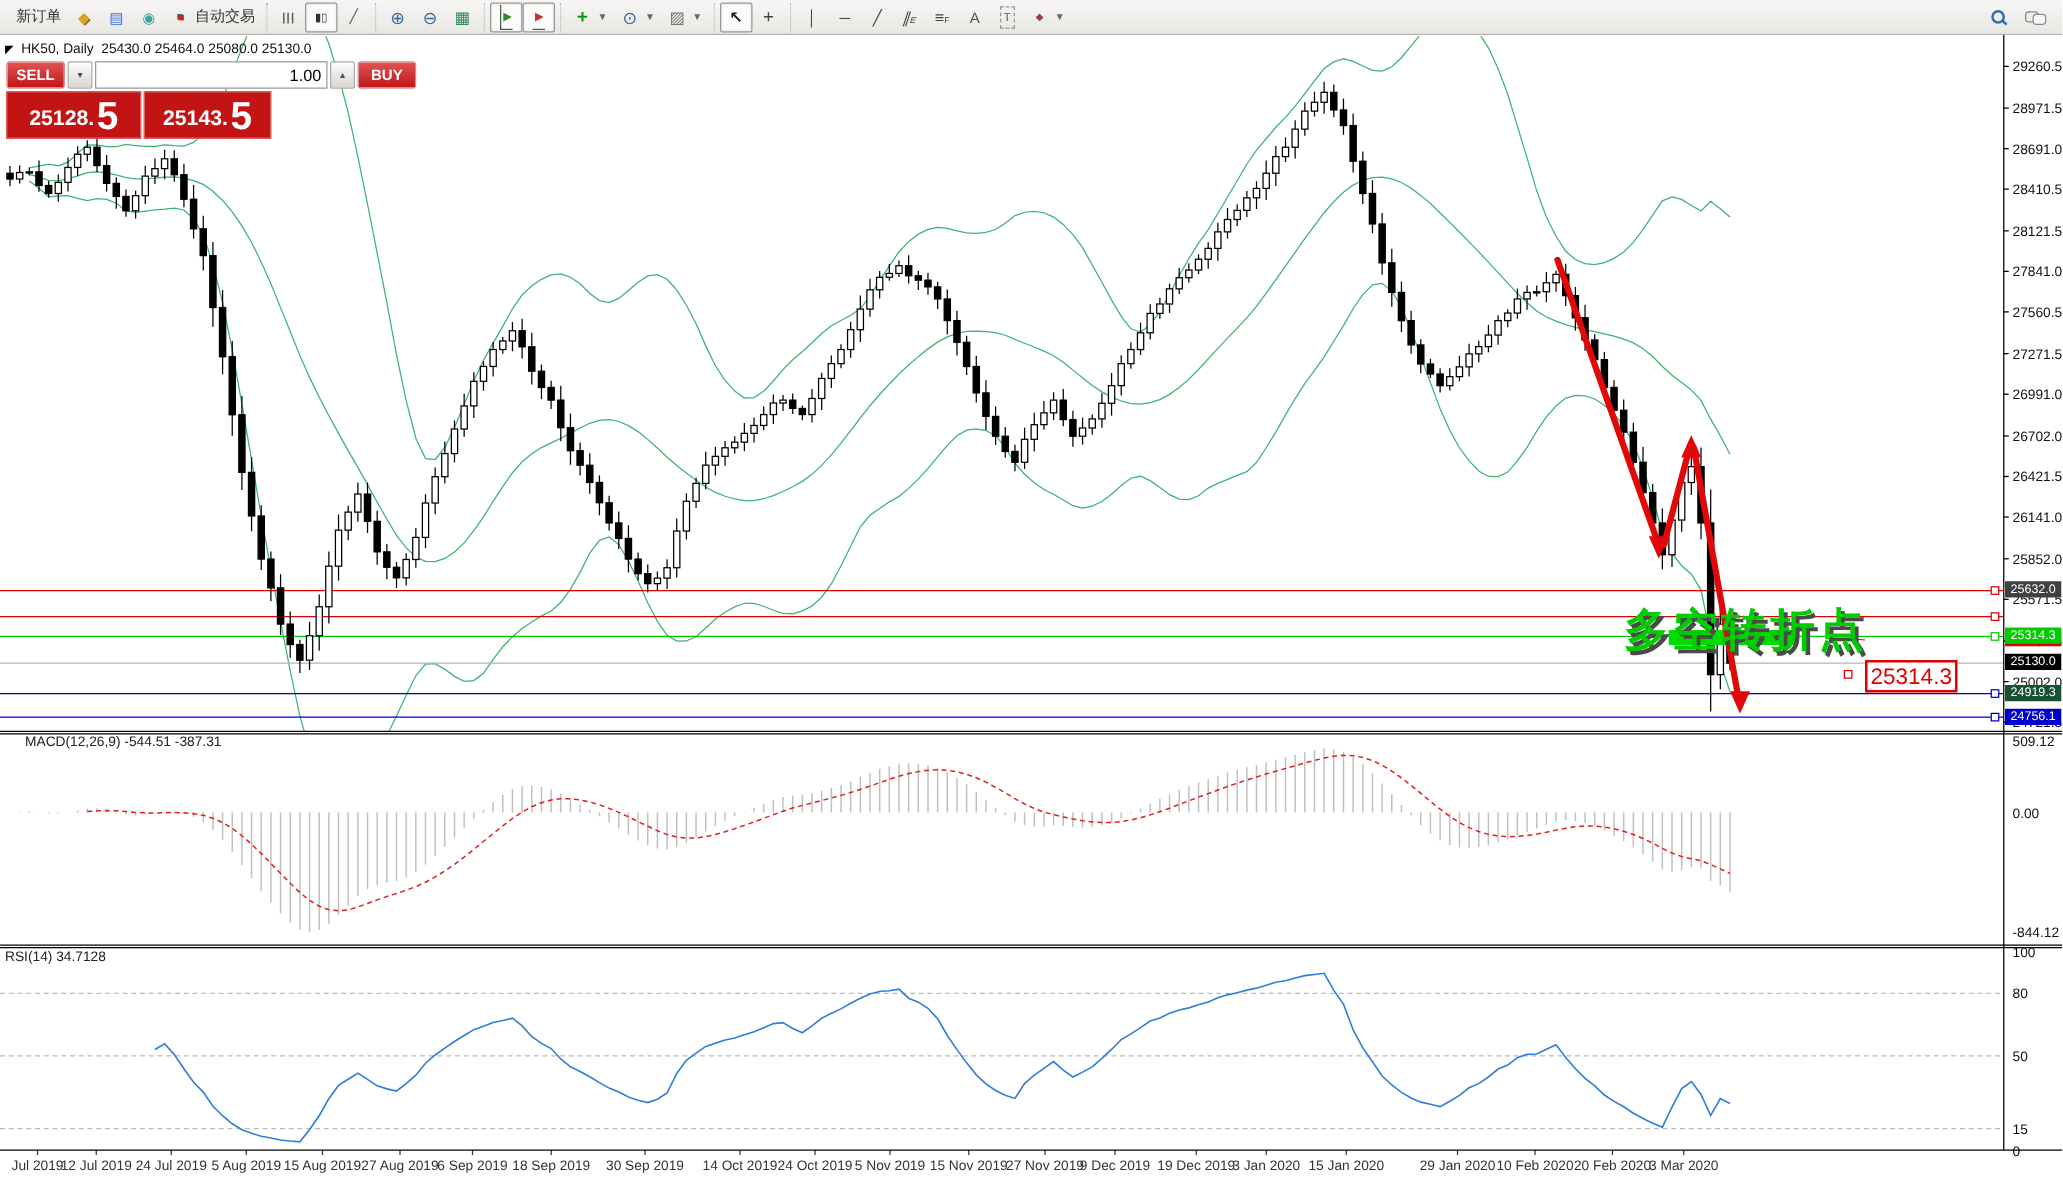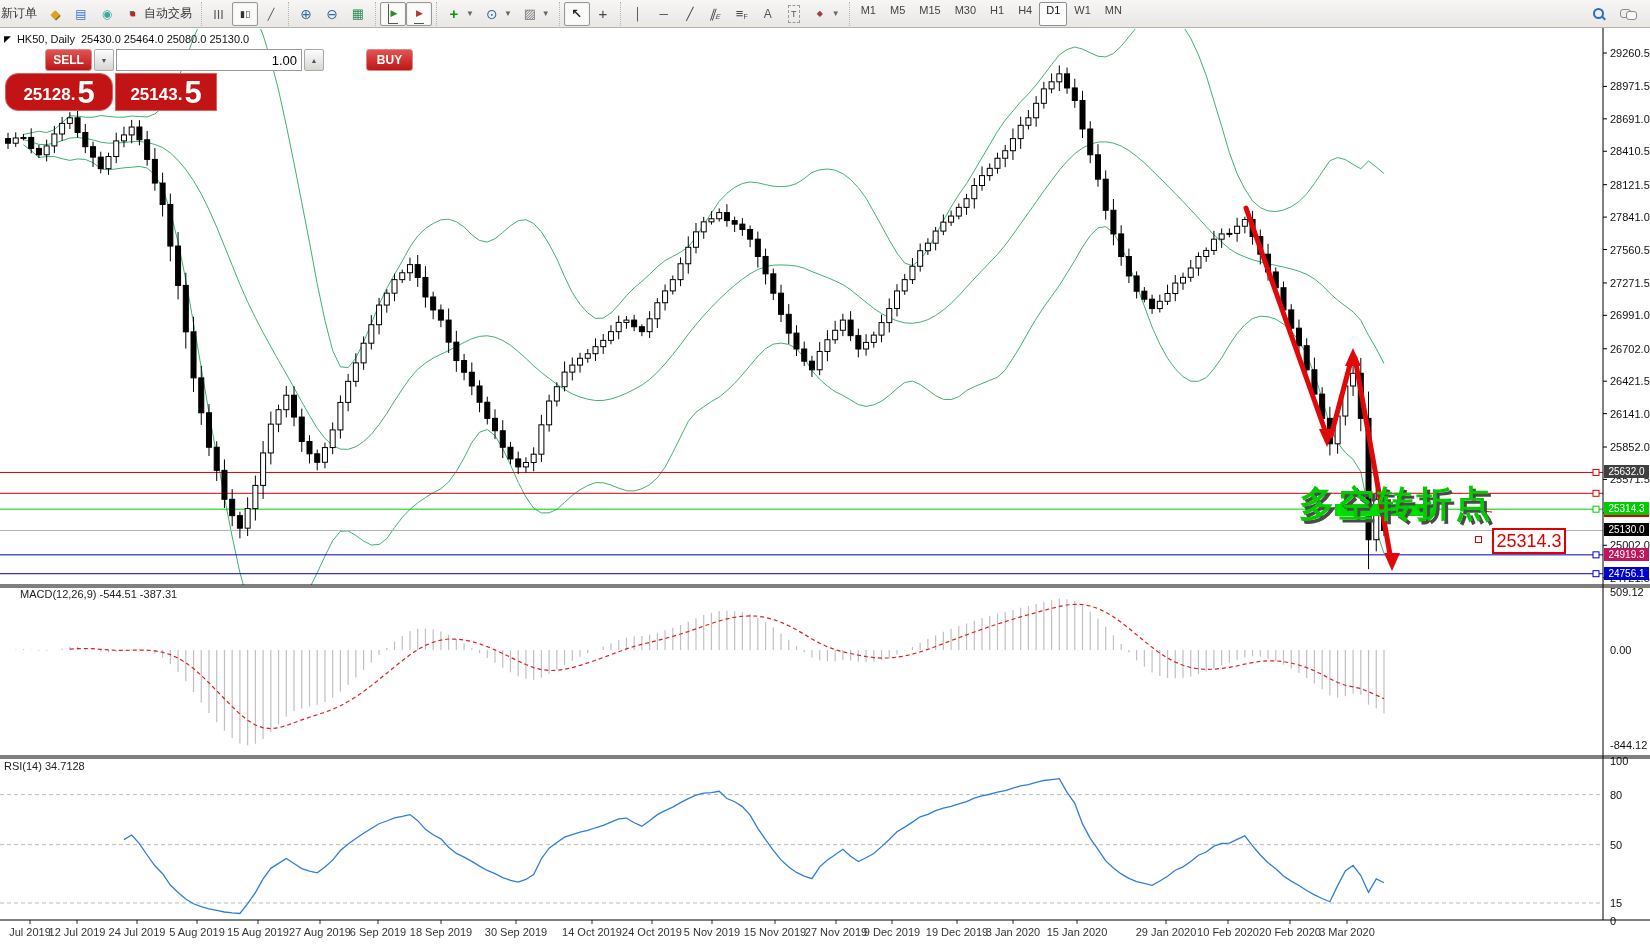--- a/index.html
+++ b/index.html
@@ -1,21 +1,21 @@
 <!DOCTYPE html>
 <html><head>
 <meta charset="utf-8">
 <style>
   html,body{margin:0;padding:0;background:#fff;}
   body{width:1650px;height:950px;overflow:hidden;position:relative;
        font-family:"Liberation Sans","DejaVu Sans",sans-serif;-webkit-font-smoothing:none;}
   
   .toolbar{position:absolute;left:0;top:0;width:1650px;height:28px;
     background:linear-gradient(#f7f6f5,#e9e7e4);border-bottom:1px solid #b5b2ad;
-    display:flex;align-items:center;box-sizing:border-box;padding-left:0;}
+    display:flex;align-items:center;box-sizing:border-box;padding-left:12px;}
   .tb-group{display:flex;align-items:center;height:24px;padding:0 4px;
     border-left:1px dotted #b8b5b0;}
   .tb-group:first-child{border-left:none;margin-left:-8px;}
   .tb-btn{display:flex;align-items:center;gap:3px;height:22px;padding:0 4px;border:1px solid transparent;
     border-radius:2px;color:#333;font-size:12px;cursor:default;white-space:nowrap;}
   .tb-btn.pressed{border:1px solid #979797;background:#fbfbfa;box-shadow:inset 0 0 2px #ddd;}
   .tb-btn .dd{font-size:8px;color:#666;margin-left:1px;}
   .icon{display:inline-flex;align-items:center;justify-content:center;width:16px;height:16px;font-size:12px;line-height:16px;}
   .icon-gold-doc::before{content:"◆";color:#d9a520;text-shadow:1px 1px 0 #8a6a10;}
   .icon-market-watch::before{content:"▤";color:#3b6fd4;}
@@ -57,29 +57,29 @@
   
   #chart{position:absolute;left:0;top:28px;width:1650px;height:922px;background:#fff;}
   #chart-svg{position:absolute;left:0;top:0;z-index:1;}
   .overlay{position:absolute;z-index:5;}
   .chart-title{left:4px;top:5px;font-size:11px;color:#111;display:flex;gap:6px;align-items:center;}
   .chart-title .win-icon{font-size:9px;color:#000;}
   
   .oneclick{left:5px;top:21px;width:202px;}
   .oc-row1{display:flex;gap:2px;height:22px;}
   .oc-btn{flex:0 0 45px;background:linear-gradient(#e25353,#bf1616);border:1px solid #d98a8a;border-radius:3px;
-     color:#fff;font-size:12px;font-weight:bold;display:flex;align-items:center;justify-content:center;margin-left:40px;}
+     color:#fff;font-size:12px;font-weight:bold;display:flex;align-items:center;justify-content:center;}
   .oc-spin{flex:0 0 18px;background:linear-gradient(#fdfdfd,#d8d6d2);border:1px solid #aaa;border-radius:2px;
      font-size:7px;color:#456;display:flex;align-items:center;justify-content:center;}
   .oc-vol{flex:1;border:1px solid #999;font-size:13px;text-align:right;padding:0 4px;color:#000;}
   .oc-row2{display:flex;gap:2px;margin-top:2px;height:38px;}
   .oc-price{background:#c21414;border:1px solid #dd6060;color:#fff;display:flex;align-items:flex-end;justify-content:center;padding:2px 4px 3px;}
   .oc-price .sm{font-size:17px;font-weight:bold;line-height:24px;}
   .oc-price .big{font-size:31px;font-weight:bold;line-height:29px;margin-left:2px;}
-  .oc-price.sell{flex:0 0 98px;border-radius:13px;}
+  .oc-price.sell{flex:0 0 98px;}
   .oc-price.buy{flex:0 0 92px;}
   
   .ind-label{font-size:11px;color:#222;}
   
   .badge{position:absolute;left:1604px;width:45px;height:13px;line-height:13px;font-size:10px;
      color:#fff;text-align:center;z-index:6;}
   
   .turn-text{left:1299px;top:452px;font-size:36px;font-weight:bold;color:#00cc00;
      text-shadow:3px 3px 0 #4a4a4a;letter-spacing:3px;z-index:6;white-space:nowrap;}
   .callout{left:1492px;top:500px;width:70px;height:22px;line-height:22px;border:2px solid #e00000;
@@ -179,31 +179,20 @@
       <div class="tb-btn">
         <span class="icon icon-text-a"></span>
       </div>
       <div class="tb-btn">
         <span class="icon icon-text-t"></span>
       </div>
       <div class="tb-btn">
         <span class="icon icon-arrows"></span>
         <span class="dd">▼</span>
       </div>
-    </div>
-    <div class="tb-group">
-      <div class="tf-btn">M1</div>
-      <div class="tf-btn">M5</div>
-      <div class="tf-btn">M15</div>
-      <div class="tf-btn">M30</div>
-      <div class="tf-btn">H1</div>
-      <div class="tf-btn">H4</div>
-      <div class="tf-btn active">D1</div>
-      <div class="tf-btn">W1</div>
-      <div class="tf-btn">MN</div>
     </div>
     <div class="tb-right">
       <span class="icon-search"></span>
       <span class="icon-chat"></span>
     </div>
   </div>
 
 <div id="chart">
   <svg id="chart-svg" width="1650" height="922" viewBox="0 0 1650 922">
       <defs>
@@ -923,16 +912,16 @@
 
   <div class="overlay turn-text">多空转折点</div>
   <div class="overlay callout">25314.3</div>
   <div class="overlay callout-anchor"></div>
 
   <div id="badges">
       <div class="badge" style="top: 437.455px; background: #404040;">25632.0</div>
       <div class="badge" style="top: 476px; background: rgb(221, 0, 0);">25451.7</div>
       <div class="badge" style="top: 474.181px; background: rgb(0, 204, 0);">25314.3</div>
       <div class="badge" style="top: 495.486px; background: rgb(0, 0, 0);">25130.0</div>
-      <div class="badge" style="top: 519.843px; background: #be185d;">24919.3</div>
+      <div class="badge" style="top: 519.843px; background: #14532d;">24919.3</div>
       <div class="badge" style="top: 538.709px; background: rgb(0, 0, 204);">24756.1</div>
     </div>
 </div>
 
 </body></html>

